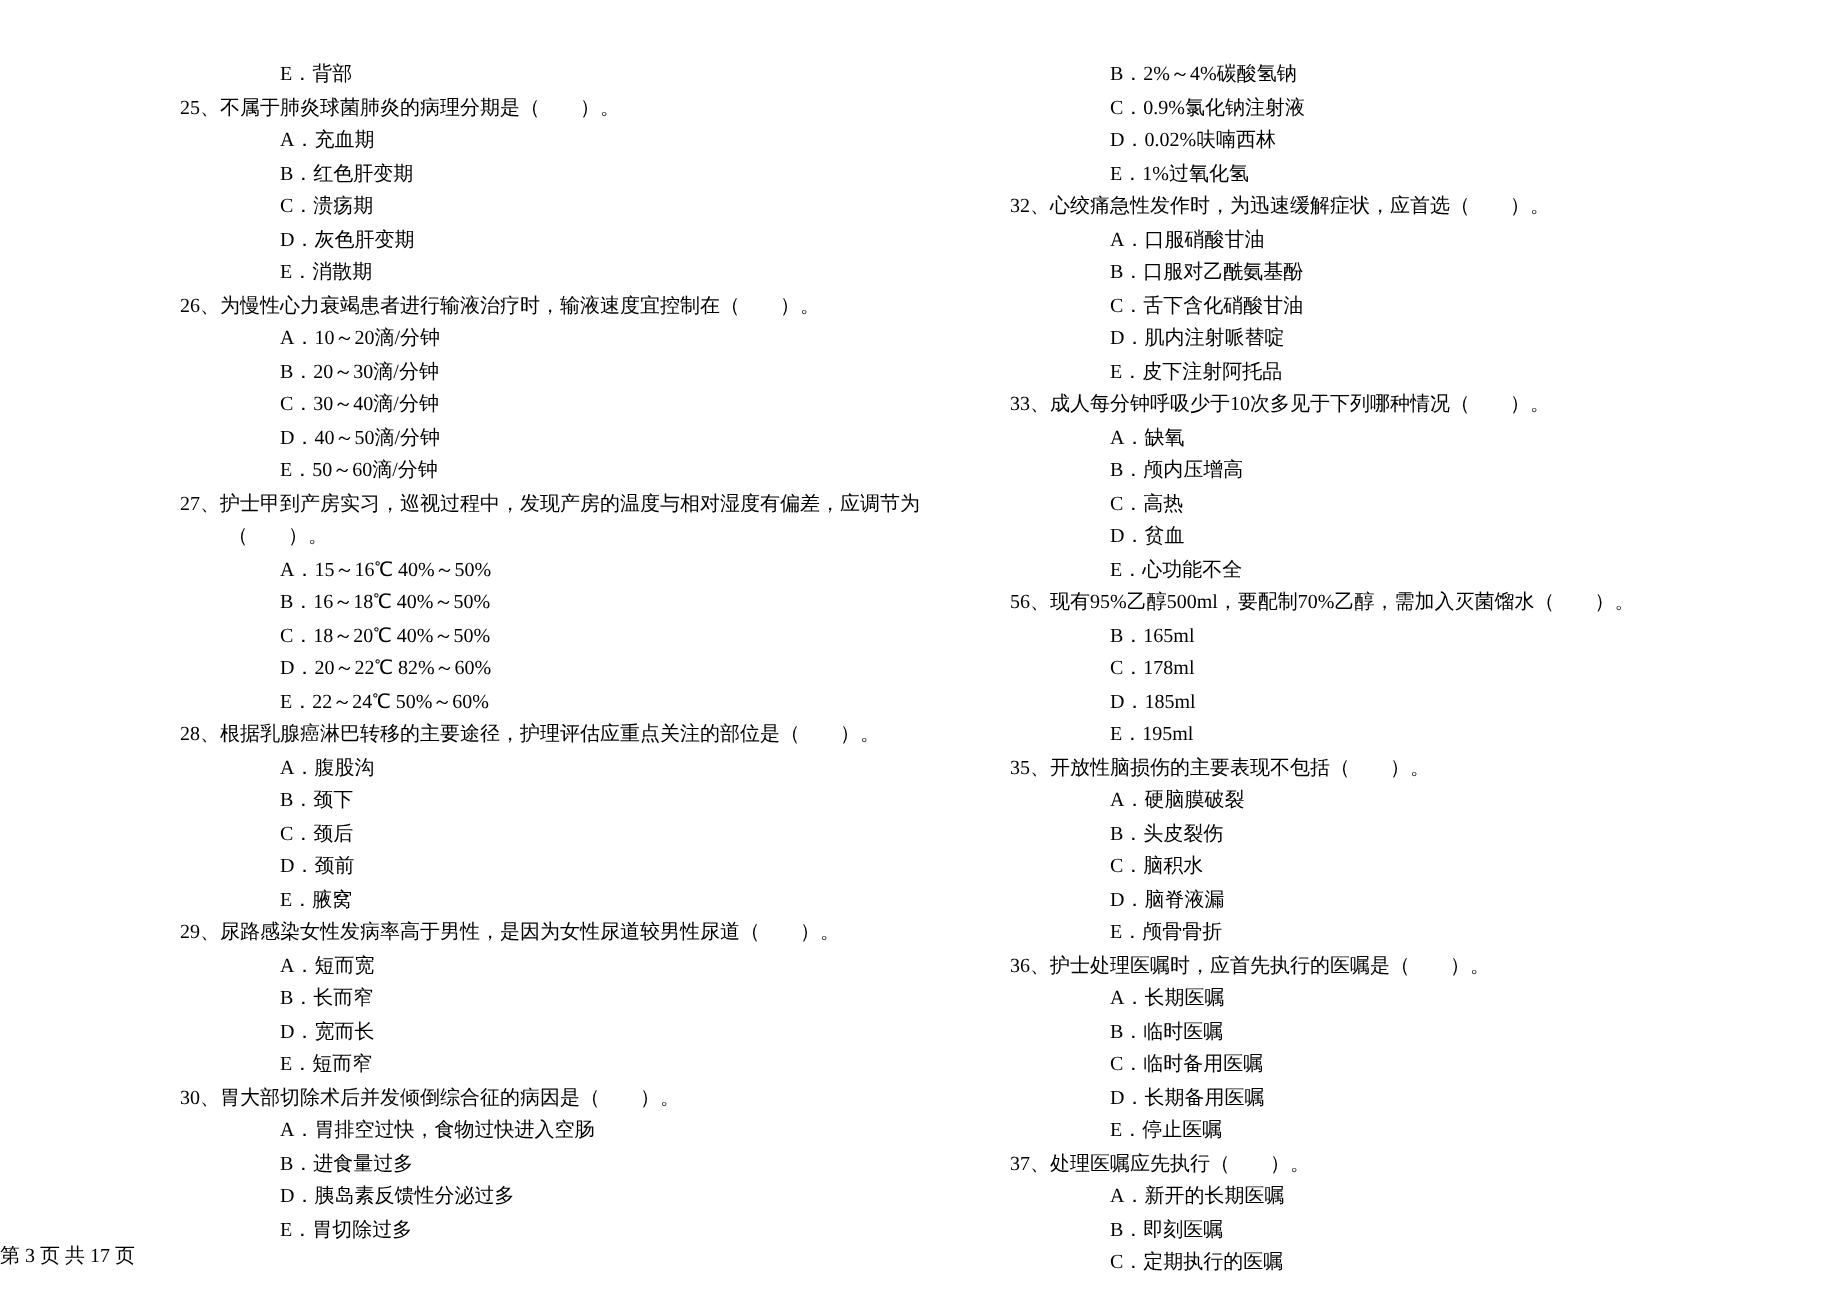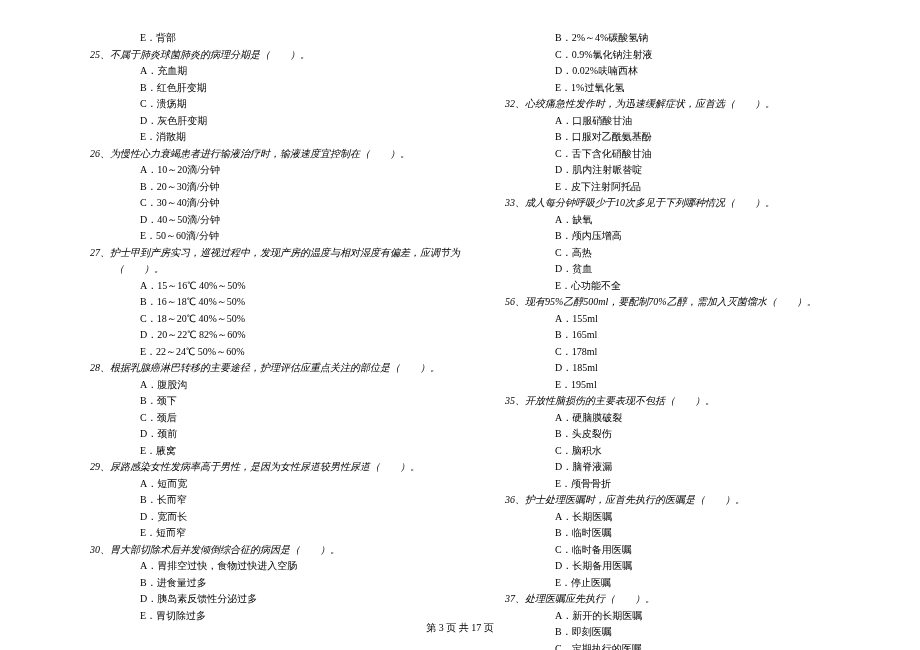--- a/index.html
+++ b/index.html
@@ -21,28 +21,26 @@
       flex: 1;
       line-height: 1.65;
     }
     .option {
       padding-left: 50px;
     }
     .question {
       padding-left: 0;
       text-indent: -24px;
       margin-left: 24px;
-      font-style: italic;
     }
     .footer {
       position: absolute;
       bottom: 15px;
       left: 0;
       width: 100%;
-      text-align: center;
       font-size: 10px;
     }
   </style>
 </head>
 <body>
 
 <div class="columns">
   <div class="col">
     <div class="option">E．背部</div>
 
@@ -102,21 +100,20 @@
     <div class="option">E．皮下注射阿托品</div>
 
     <div class="question">33、成人每分钟呼吸少于10次多见于下列哪种情况（　　）。</div>
     <div class="option">A．缺氧</div>
     <div class="option">B．颅内压增高</div>
     <div class="option">C．高热</div>
     <div class="option">D．贫血</div>
     <div class="option">E．心功能不全</div>
 
     <div class="question">56、现有95%乙醇500ml，要配制70%乙醇，需加入灭菌馏水（　　）。</div>
-    <div class="option">A．155ml</div>
     <div class="option">B．165ml</div>
     <div class="option">C．178ml</div>
     <div class="option">D．185ml</div>
     <div class="option">E．195ml</div>
 
     <div class="question">35、开放性脑损伤的主要表现不包括（　　）。</div>
     <div class="option">A．硬脑膜破裂</div>
     <div class="option">B．头皮裂伤</div>
     <div class="option">C．脑积水</div>
     <div class="option">D．脑脊液漏</div>

